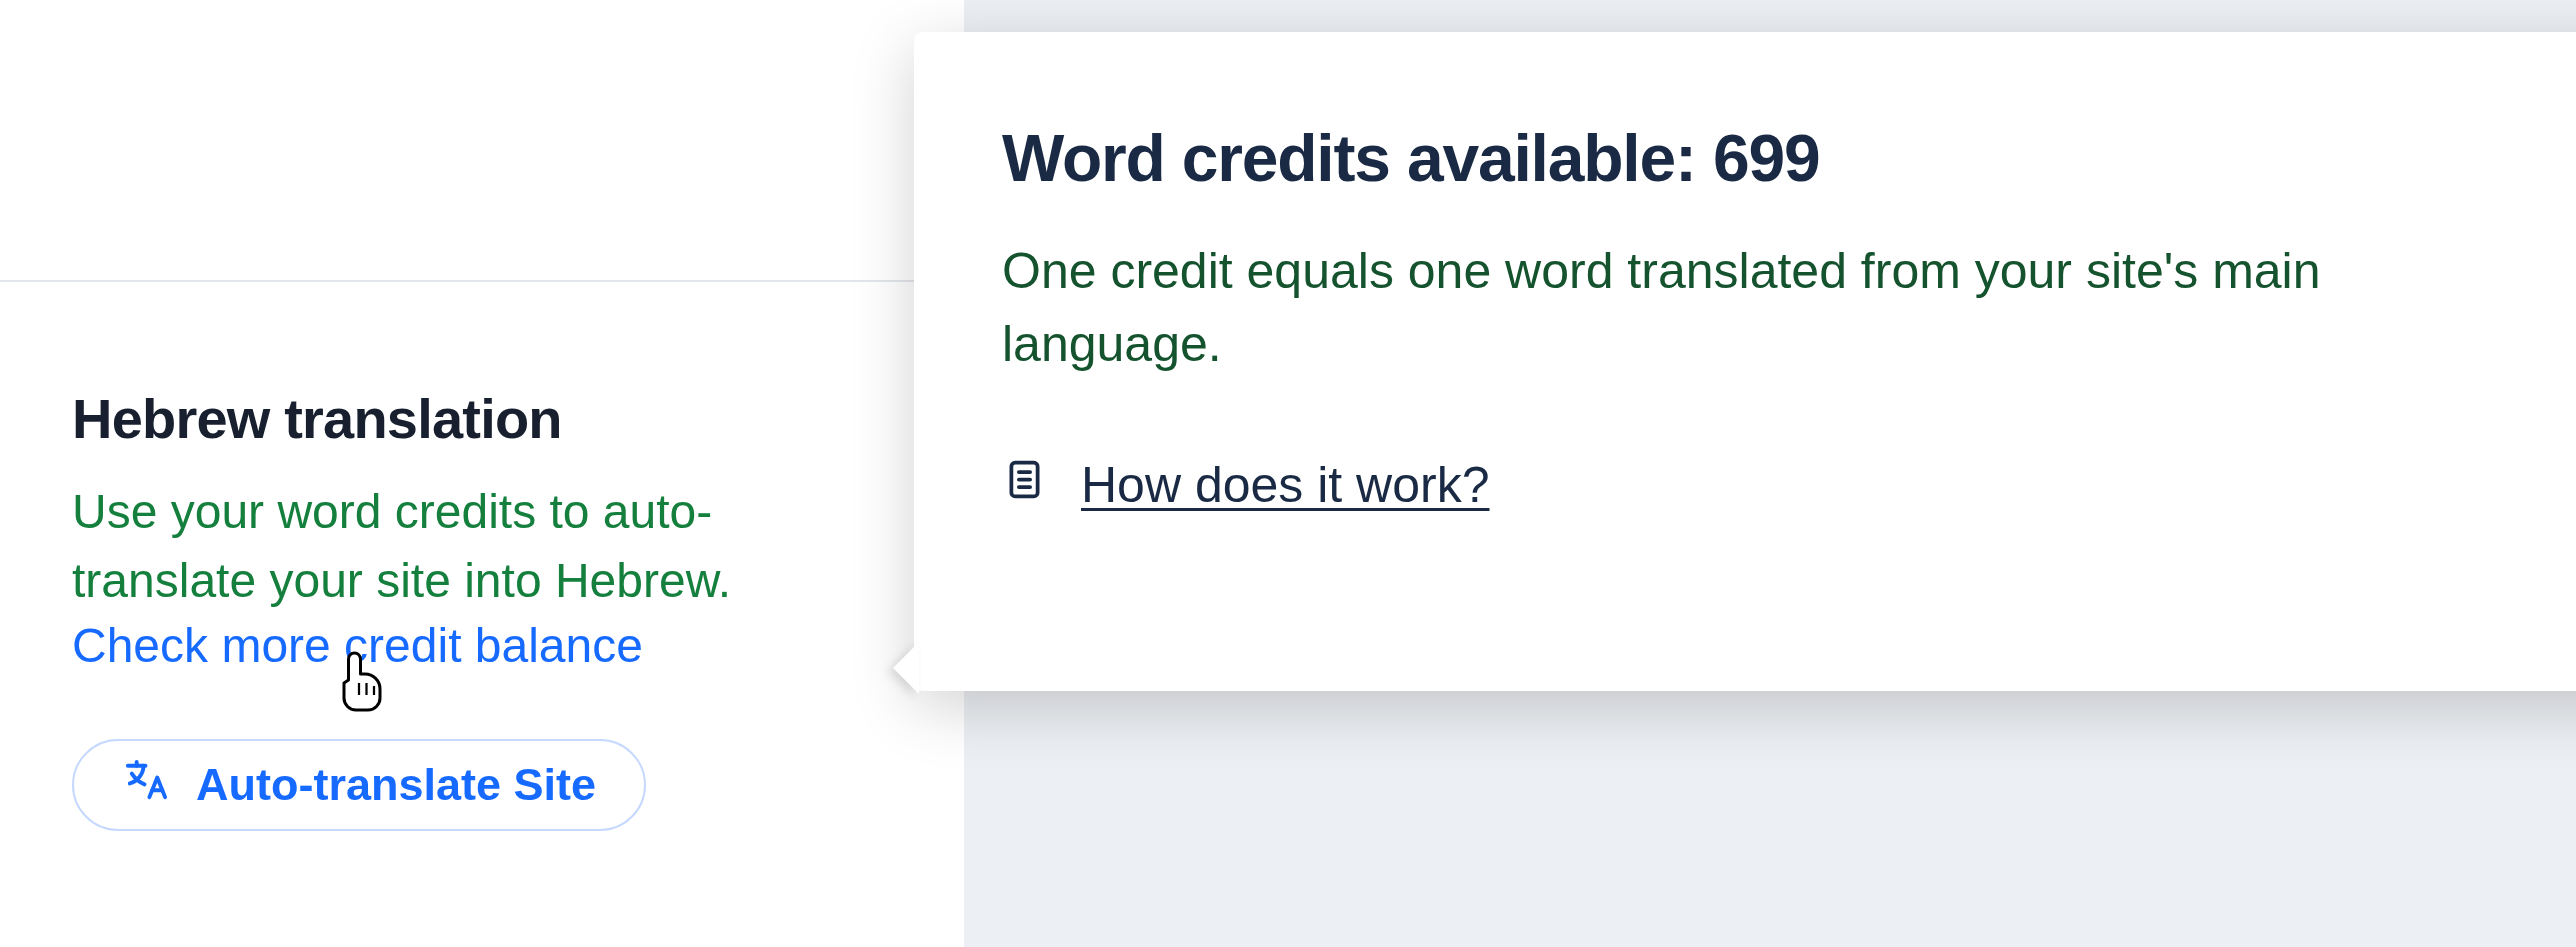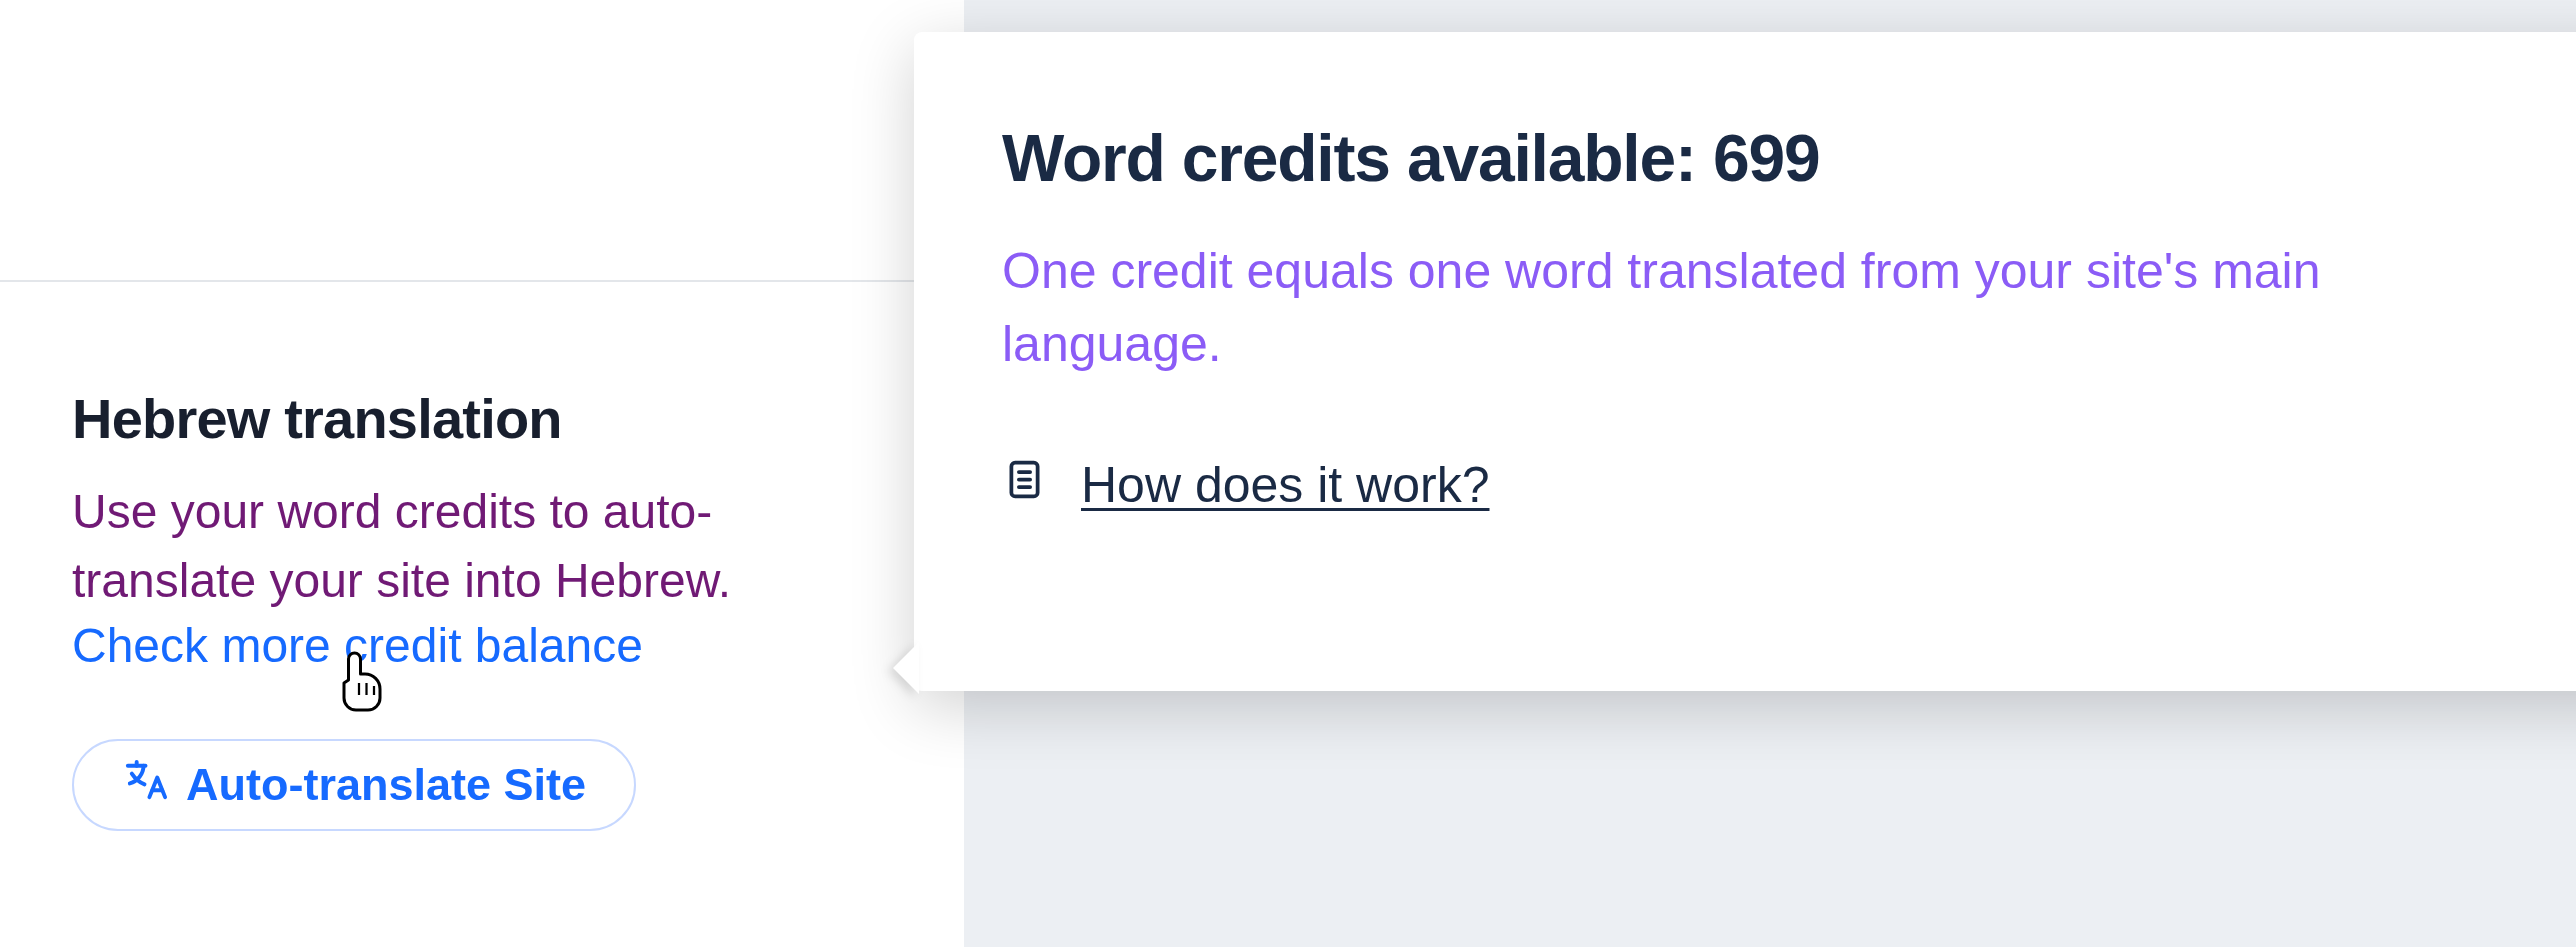--- a/index.html
+++ b/index.html
@@ -42,21 +42,21 @@
       font-weight:700;
       letter-spacing:-0.8px;
       color:#181f2e;
     }
     .section-desc {
       position:absolute;
       top:478px; left:72px;
       width:803px;
       font-size:48px;
       line-height:1.43;
-      color:#701a75;
+      color:#15803d;
       font-weight:400;
     }
     .check-link {
       position:absolute;
       top:618px; left:72px;
       font-size:48px;
       color:#166aff;
       cursor:pointer;
       font-weight:400;
     }
@@ -70,21 +70,21 @@
     .auto-btn {
       position:absolute;
       top:739px; left:72px;
       height:92px;
       padding:0 48px;
       border:2.4px solid #c7d8ff;
       border-radius:47px;
       background:#fff;
       display:flex;
       align-items:center;
-      gap:17px;
+      gap:27px;
       color:#166aff;
       font-size:45px;
       font-weight:700;
       cursor:pointer;
     }
     .auto-btn svg { flex:0 0 auto; }
 
     
     .card {
       position:absolute;
@@ -108,21 +108,21 @@
     .card-title {
       font-size:66px;
       font-weight:800;
       letter-spacing:-1.2px;
       color:#1a2a44;
     }
     .card-desc {
       margin-top:39px;
       font-size:50px;
       line-height:1.45;
-      color:#8b5cf6;
+      color:#14532d;
       max-width:1414px;
     }
     .card-links { margin-top:76px; }
     .card-link {
       display:flex;
       align-items:center;
       gap:34px;
       font-size:50px;
       color:#1a2a44;
       cursor:pointer;

